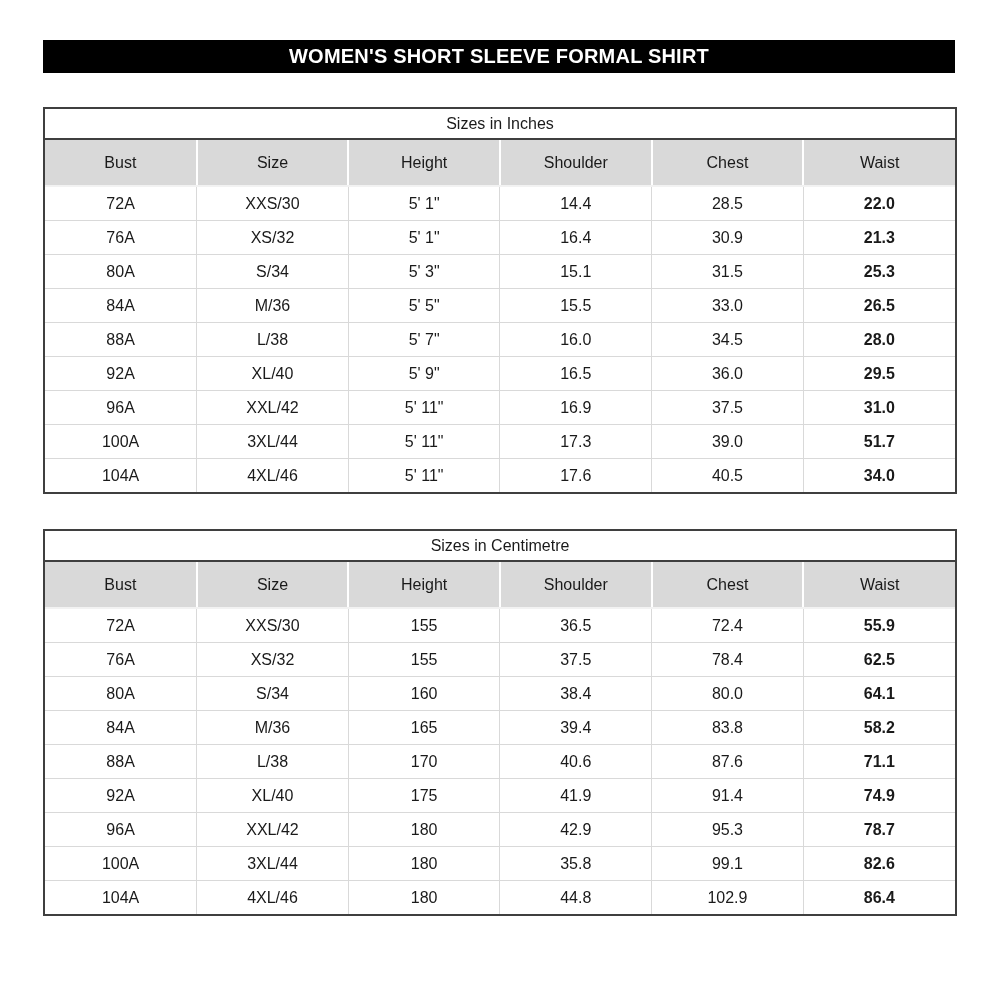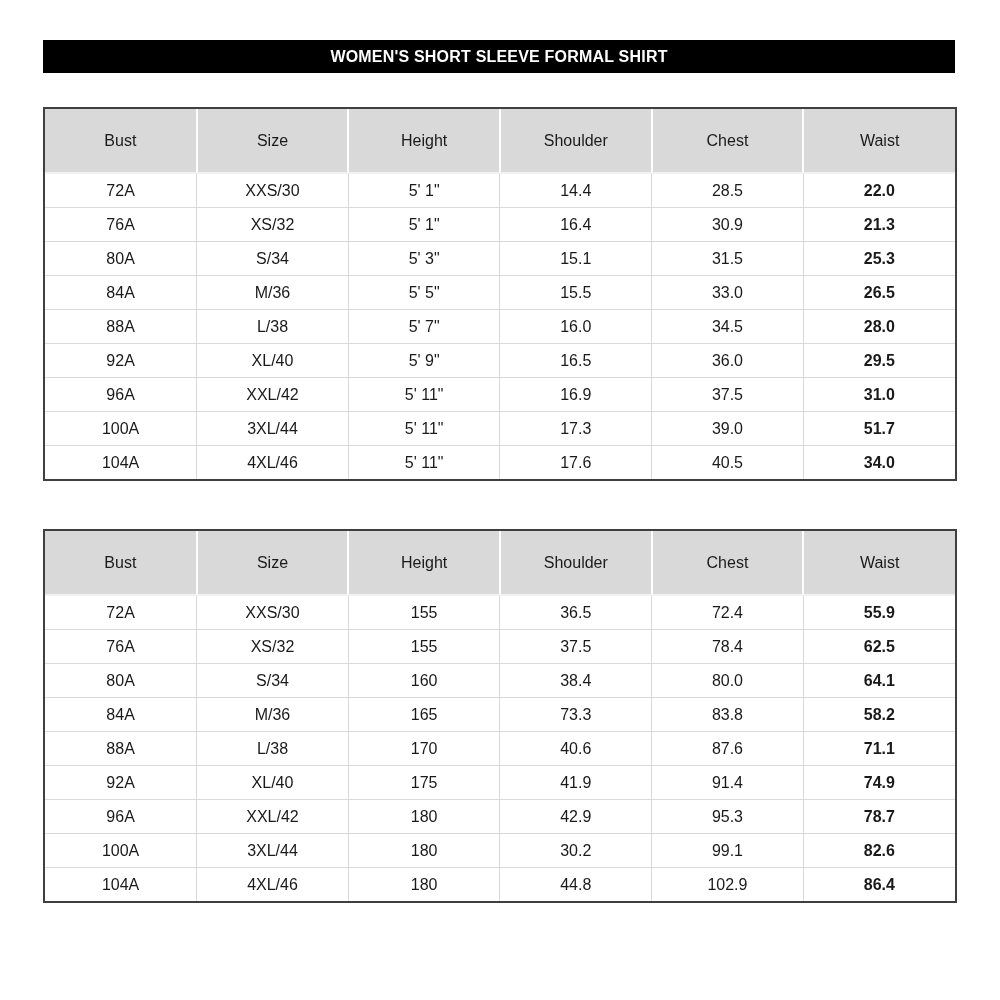--- a/index.html
+++ b/index.html
@@ -25,21 +25,21 @@
     top: 40px;
     width: 912px;
     height: 33px;
     background: #000000;
     display: flex;
     align-items: center;
     justify-content: center;
   }
   .banner span {
     color: #ffffff;
-    font-size: 16px;
+    font-size: 20px;
     font-weight: bold;
     letter-spacing: 0.2px;
     white-space: nowrap;
   }
   .size-table {
     position: absolute;
     left: 43px;
     width: 914px;
     border: 2px solid #3f3f3f;
     box-sizing: border-box;
@@ -62,21 +62,21 @@
   }
   table.grid th {
     background: #d9d9d9;
     height: 31px;
     font-size: 16px;
     font-weight: normal;
     text-align: center;
     vertical-align: middle;
     border-right: 2px solid #ffffff;
     border-bottom: 2px solid #f2f2f2;
-    padding: 16px;
+    padding: 7px;
   }
   table.grid th:last-child { border-right: none; }
   table.grid td {
     height: 33px;
     font-size: 16px;
     text-align: center;
     vertical-align: middle;
     border-right: 1px solid #d9d9d9;
     border-bottom: 1px solid #d9d9d9;
     padding: 0;
@@ -88,20 +88,21 @@
 </head>
 <body>
 
 <div class="page">
 
   <div class="banner">
     <span>WOMEN'S SHORT SLEEVE FORMAL SHIRT</span>
   </div>
 
   <div class="size-table inches">
+    <div class="table-title">Sizes in Inches</div>
     <table class="grid">
       <thead>
           <tr>
             <th>Bust</th>
             <th>Size</th>
             <th>Height</th>
             <th>Shoulder</th>
             <th>Chest</th>
             <th>Waist</th>
           </tr>
@@ -177,20 +178,21 @@
             <td>5' 11"</td>
             <td>17.6</td>
             <td>40.5</td>
             <td>34.0</td>
           </tr>
         </tbody>
     </table>
   </div>
 
   <div class="size-table cm">
+    <div class="table-title">Sizes in Centimetre</div>
     <table class="grid">
       <thead>
           <tr>
             <th>Bust</th>
             <th>Size</th>
             <th>Height</th>
             <th>Shoulder</th>
             <th>Chest</th>
             <th>Waist</th>
           </tr>
@@ -217,21 +219,21 @@
             <td>S/34</td>
             <td>160</td>
             <td>38.4</td>
             <td>80.0</td>
             <td>64.1</td>
           </tr>
           <tr>
             <td>84A</td>
             <td>M/36</td>
             <td>165</td>
-            <td>73.3</td>
+            <td>39.4</td>
             <td>83.8</td>
             <td>58.2</td>
           </tr>
           <tr>
             <td>88A</td>
             <td>L/38</td>
             <td>170</td>
             <td>40.6</td>
             <td>87.6</td>
             <td>71.1</td>
@@ -249,21 +251,21 @@
             <td>XXL/42</td>
             <td>180</td>
             <td>42.9</td>
             <td>95.3</td>
             <td>78.7</td>
           </tr>
           <tr>
             <td>100A</td>
             <td>3XL/44</td>
             <td>180</td>
-            <td>30.2</td>
+            <td>35.8</td>
             <td>99.1</td>
             <td>82.6</td>
           </tr>
           <tr>
             <td>104A</td>
             <td>4XL/46</td>
             <td>180</td>
             <td>44.8</td>
             <td>102.9</td>
             <td>86.4</td>

